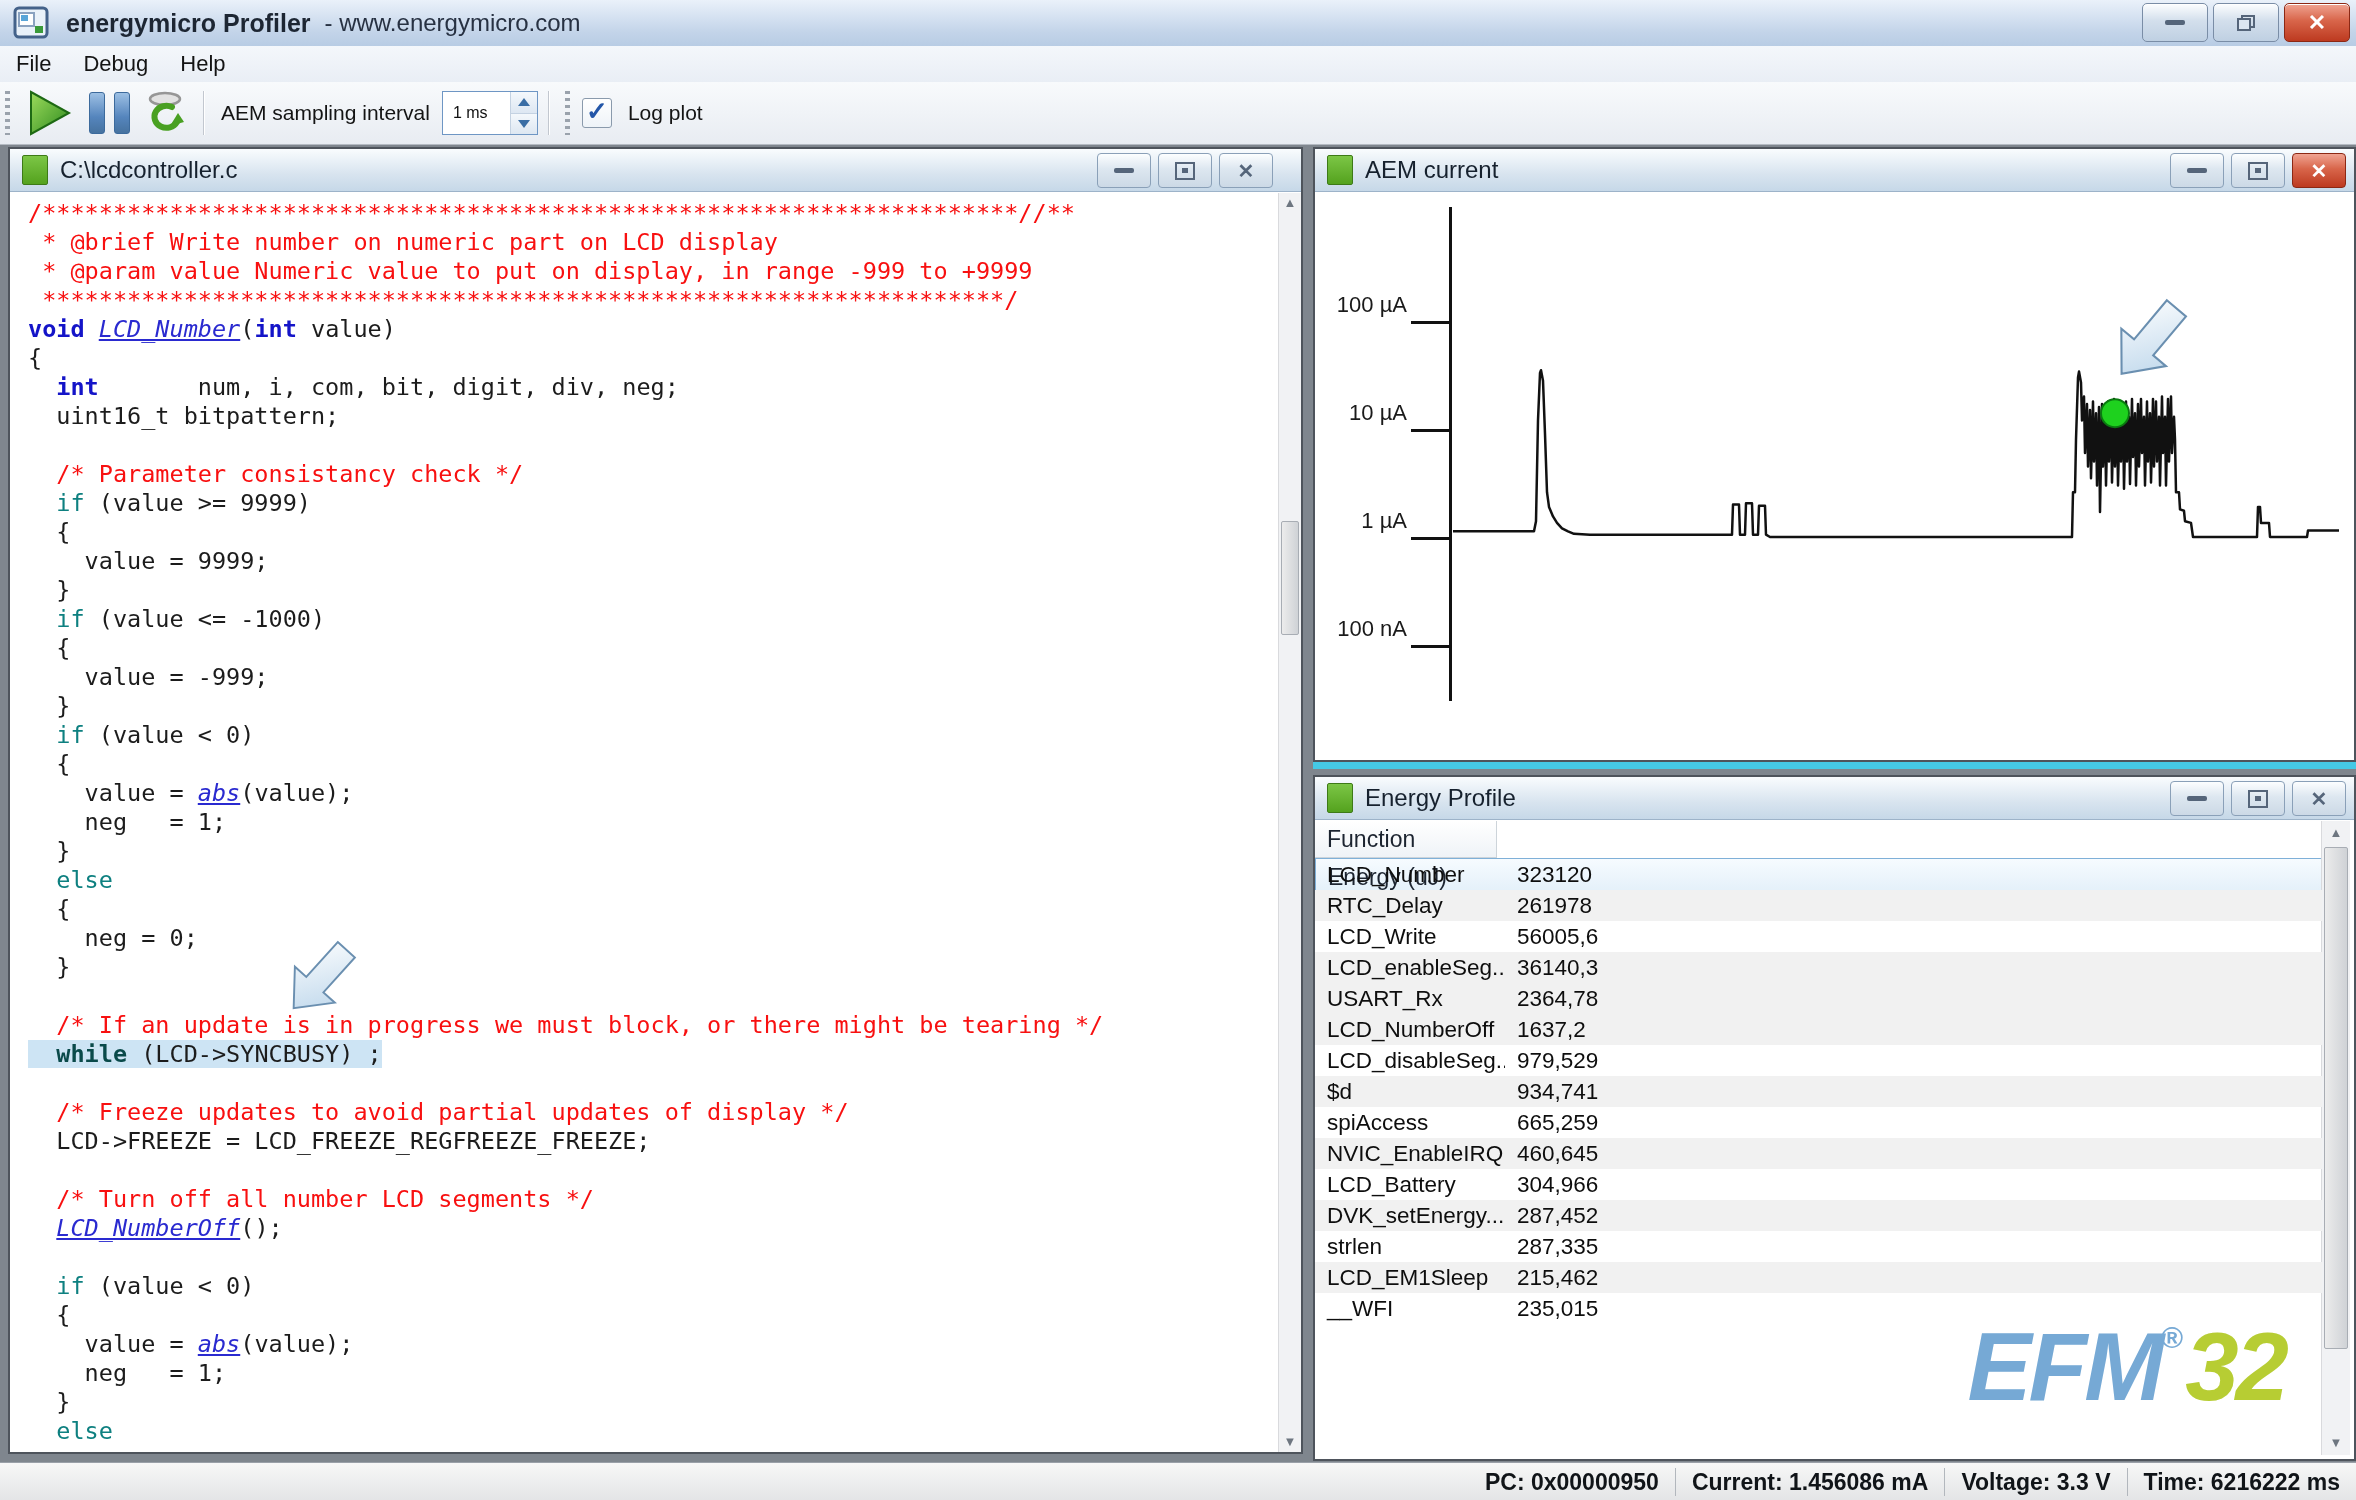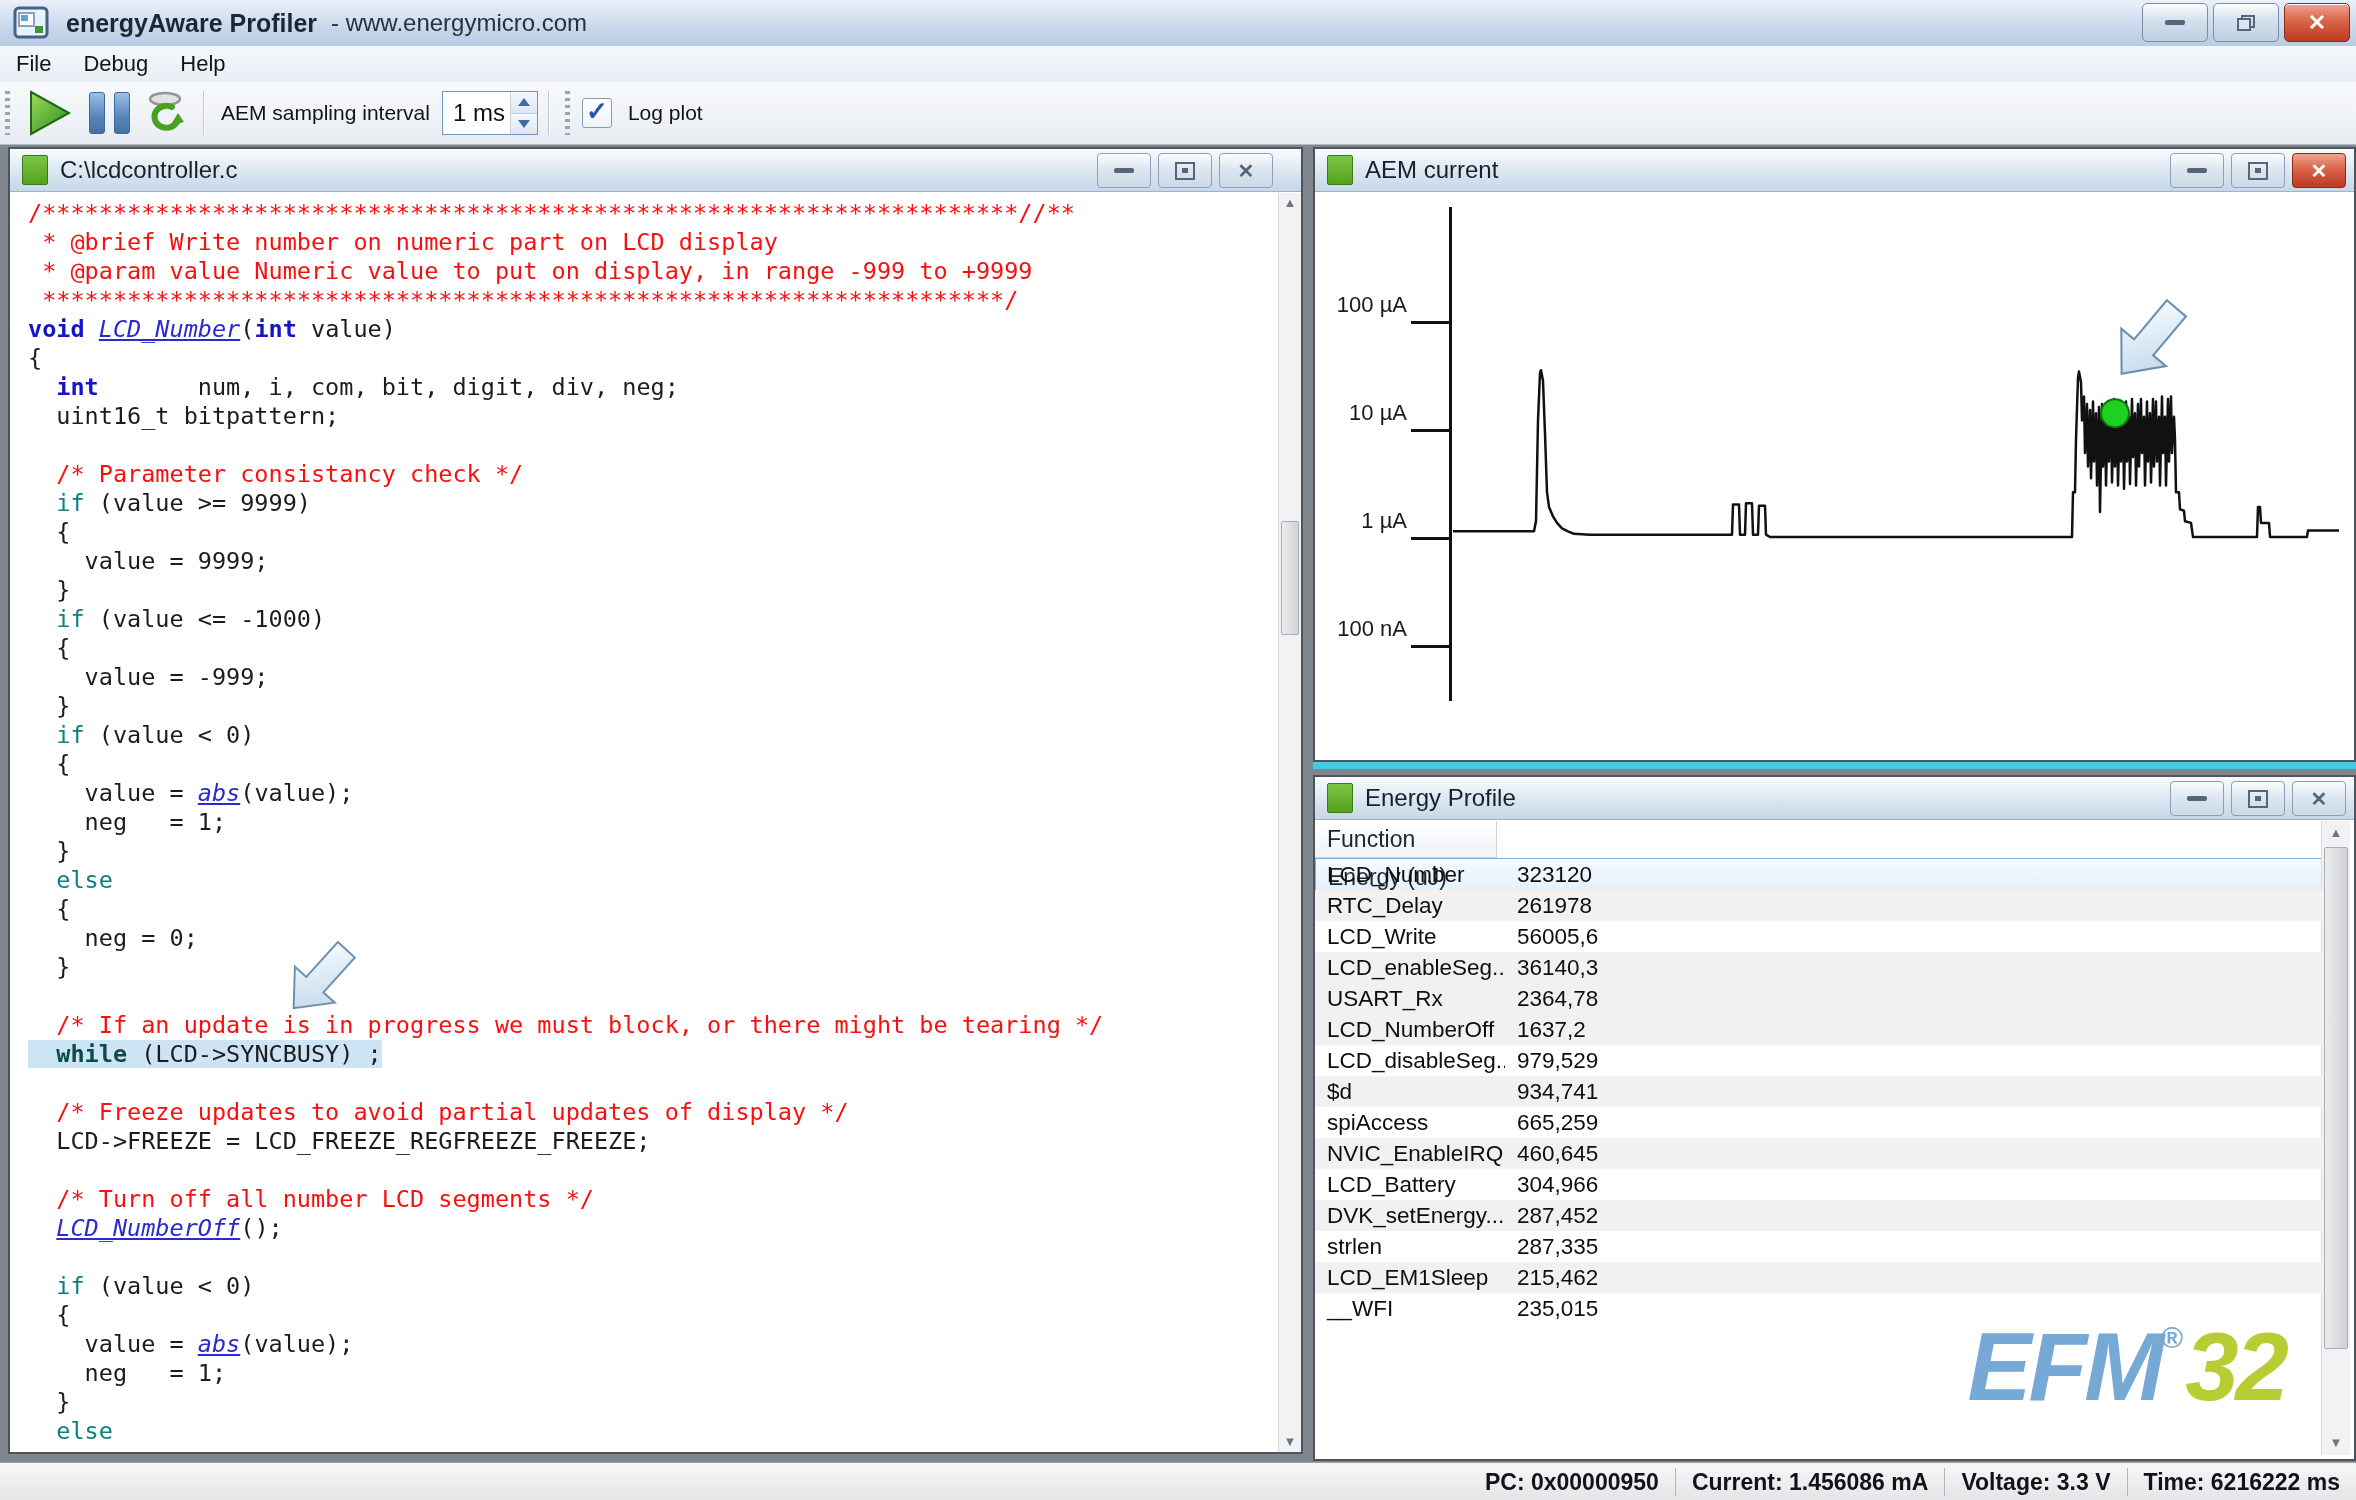--- a/index.html
+++ b/index.html
@@ -35,21 +35,21 @@
     border-bottom:1px solid #b4bac2;display:flex;align-items:center;}
   .grip{width:5px;height:44px;margin:0 6px 0 5px;
     background:repeating-linear-gradient(#9aa2ac 0 3px,transparent 3px 7px);}
   .tbtn{display:flex;align-items:center;justify-content:center;border:none;background:transparent;padding:0;margin:0 7px;}
   .pause-bars{display:flex;gap:9px;}
   .pause-bars i{display:block;width:14px;height:40px;border:1px solid #3c6a9c;border-radius:3px;
     background:linear-gradient(#9dc0e4,#5585bd 60%,#46729f);}
   .tsep{width:1px;height:44px;background:#c2c7cf;border-right:1px solid #fff;margin:0 10px;}
   .tlabel{font-size:21px;color:#141414;margin:0 12px 0 6px;}
   .spinner{display:flex;width:94px;height:42px;border:1px solid #6e96c4;background:#fff;}
-  .spin-val{flex:1;font-size:24px;color:#111;display:flex;align-items:center;padding-left:10px;}
+  .spin-val{flex:1;font-size:16px;color:#111;display:flex;align-items:center;padding-left:10px;}
   .spin-arrows{width:26px;border-left:1px solid #c4d2e2;display:flex;flex-direction:column;}
   .spin-up,.spin-dn{flex:1;display:flex;align-items:center;justify-content:center;background:linear-gradient(#f4f8fc,#dde7f2);}
   .spin-up{border-bottom:1px solid #c4d2e2;}
   .tri-up{width:0;height:0;border-left:6px solid transparent;border-right:6px solid transparent;border-bottom:8px solid #3a6ea5;}
   .tri-dn{width:0;height:0;border-left:6px solid transparent;border-right:6px solid transparent;border-top:8px solid #3a6ea5;}
   .checkbox{width:28px;height:28px;border:1px solid #8a9aac;border-radius:3px;background:linear-gradient(#fff,#eef3f8);
     display:flex;align-items:center;justify-content:center;margin:0 10px 0 6px;}
   .checkbox span{color:#2356a8;font-size:26px;font-weight:700;line-height:1;margin-top:-4px;}
 
   
@@ -123,21 +123,21 @@
 
 <div class="screen">
 
   <div class="abs titlebar">
     <svg class="abs" style="left:13px;top:6px" width="36" height="34" viewBox="0 0 36 34">
       <rect x="2" y="2" width="32" height="29" rx="4" fill="#e9f1f9" stroke="#44628a" stroke-width="3"></rect>
       <rect x="6" y="7" width="15" height="13" fill="#ffffff" stroke="#8aa2c0" stroke-width="2"></rect>
       <rect x="8" y="9" width="7" height="6" fill="#59a5d8"></rect>
       <rect x="22" y="20" width="8" height="7" fill="#3a9a3a"></rect>
     </svg>
-    <span class="app-title">energyAware Profiler</span>
+    <span class="app-title">energymicro Profiler</span>
     <span class="app-site">-  www.energymicro.com</span>
     <div class="winbtns">
       <div class="wbtn">
           <div class="g-min"></div>
         </div>
       <div class="wbtn">
           <div class="g-restore"></div>
         </div>
       <div class="wbtn red">
           <span class="g-close">✕</span>

